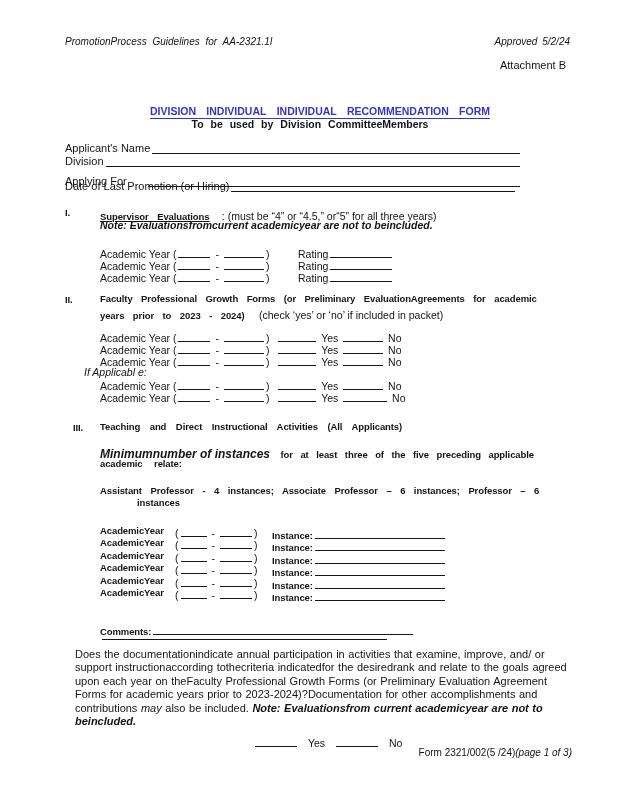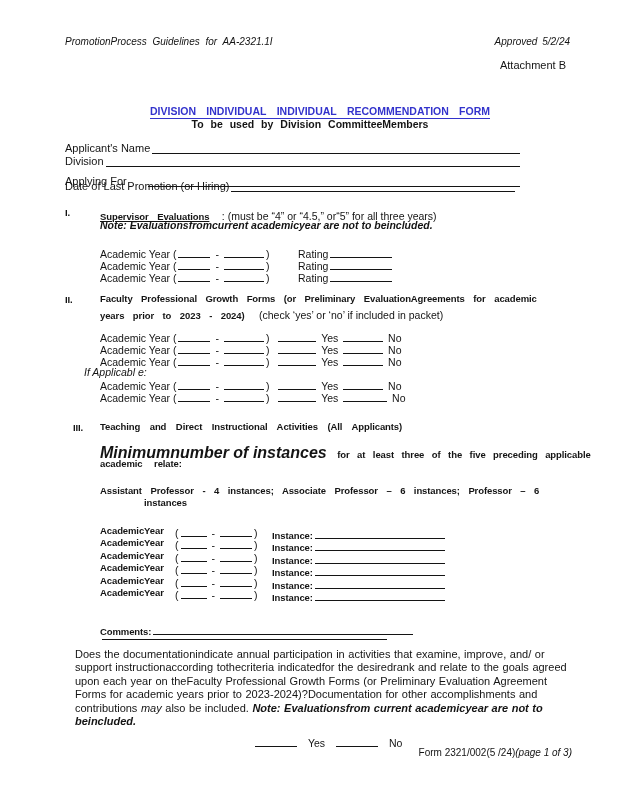--- a/index.html
+++ b/index.html
@@ -119,27 +119,27 @@
   </div>
   <div class="abs rowline" style="left:100px; top:390px;">
     <span>Academic Year (</span><span class="bl w32"></span><span class="dash">-</span><span class="bl w40"></span><span>)</span>
     <span class="bl w38" style="margin-left:6px;"></span> <span>Yes</span> <span class="bl w44"></span> <span>No</span>
   </div>
 
   <div class="abs narrow" style="left:65px; top:422px;margin-left:8px;">III.</div>
   <div class="abs narrow" style="left:100px; top:421px; word-spacing:7px;">Teaching and Direct Instructional Activities (All Applicants)</div>
 
   <div class="abs" style="left:100px; top:444px; white-space:nowrap;">
-    <span class="bi" style="font-size:16px;">Minimumnumber of instances</span>
+    <span class="bi" style="font-size:12px;">Minimumnumber of instances</span>
     <span class="narrow" style="margin-left:6px; word-spacing:5px;">for at least three of the five preceding applicable</span>
   </div>
   <div class="abs narrow" style="left:100px; top:458px; word-spacing:9px;">academic relate:</div>
 
   <div class="abs narrow" style="left:100px; top:485px; width:470px; word-spacing:6px;">Assistant Professor - 4 instances; Associate Professor – 6 instances; Professor – 6</div>
-  <div class="abs narrow" style="left:107px; top:497px;padding-left:37px;">instances</div>
+  <div class="abs narrow" style="left:100px; top:497px;padding-left:37px;">instances</div>
 
   <div class="abs" style="left:100px; top:525px;  width:460px; height:12px;">
     <span class="abs narrow" style="left:0;">AcademicYear</span>
     <span class="abs rowline" style="left:75px;"><span>(</span><span class="bl w26"></span><span class="dash">-</span><span class="bl w32"></span><span>)</span></span>
     <span class="abs" style="left:172px;"><span class="narrow">Instance:</span><span class="bl w130"></span></span>
   </div>
   <div class="abs" style="left:100px; top:537px;  width:460px; height:12px;">
     <span class="abs narrow" style="left:0;">AcademicYear</span>
     <span class="abs rowline" style="left:75px;"><span>(</span><span class="bl w26"></span><span class="dash">-</span><span class="bl w32"></span><span>)</span></span>
     <span class="abs" style="left:172px;"><span class="narrow">Instance:</span><span class="bl w130"></span></span>

